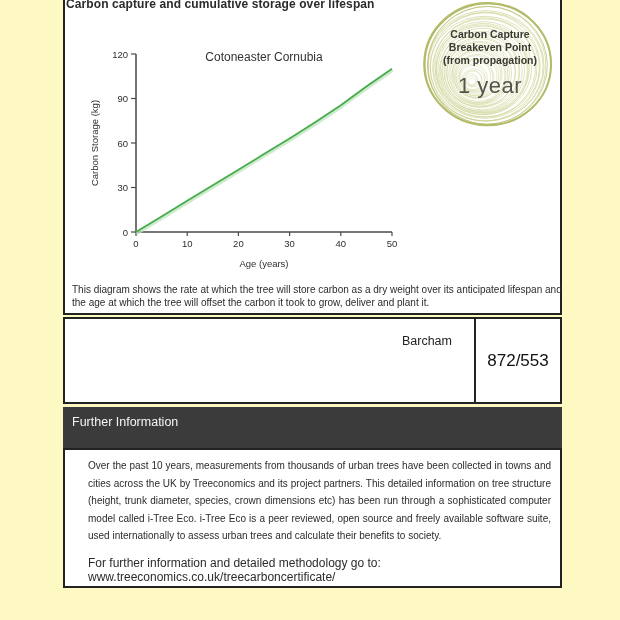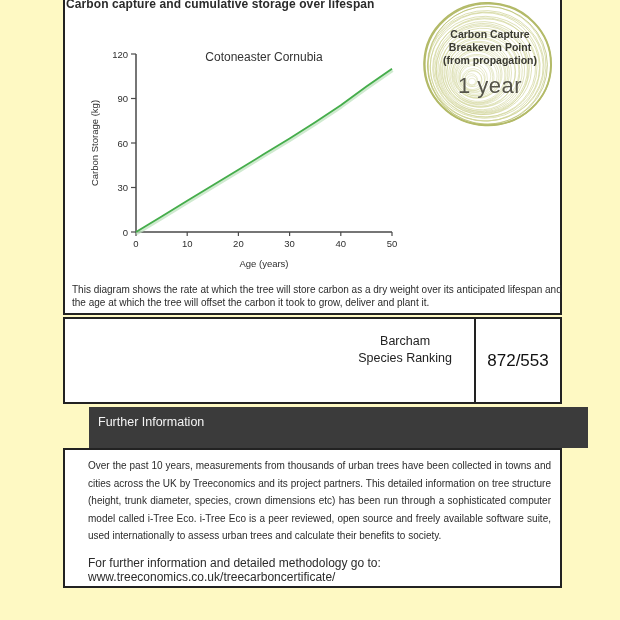--- a/index.html
+++ b/index.html
@@ -17,21 +17,21 @@
   .badge-text{position:absolute;left:0;top:26px;width:134px;text-align:center;}
   .badge-text .bt{font-size:10.5px;font-weight:bold;line-height:12.8px;color:#3a3a32;}
   .badge-value{font-size:22px;color:#55544a;margin-top:7px;letter-spacing:.5px;}
   .description{position:absolute;left:72px;top:283px;width:492px;font-size:10px;line-height:13px;color:#2b2b2b;}
   .box2{left:63px;top:317px;width:499px;height:87px;display:flex;}
   .rank-cell{flex:1;display:flex;justify-content:flex-end;padding:14px 22px 0 0;}
   .rank-label{text-align:center;font-size:12.5px;line-height:16.5px;color:#222;}
   .rank-value-cell{width:84px;border-left:2px solid #222;display:flex;align-items:center;justify-content:center;}
   .rank-value{font-size:17px;color:#111;}
   .dark-bar{position:absolute;left:63px;top:407px;width:499px;height:41px;box-sizing:border-box;
-    background:#3b3b3b;color:#f5f5f5;font-size:12.5px;padding:8px 0 0 9px;margin-left:26px;}
+    background:#3b3b3b;color:#f5f5f5;font-size:12.5px;padding:8px 0 0 9px;}
   .box4{left:63px;top:448px;width:499px;height:140px;padding:7px 9px 0 23px;}
   .info-para{margin:0;font-size:10px;line-height:17.6px;text-align:justify;color:#2b2b2b;}
   .info-link{margin:11px 0 0 0;font-size:12px;color:#2b2b2b;}
 </style>
 </head>
 <body>
 
 <div class="page">
 
   <div class="box box1"></div>
@@ -120,21 +120,20 @@
       <div class="badge-value">1 year</div>
     </div>
   </div>
 
   <div class="description">This diagram shows the rate at which the tree will store carbon as a dry weight over its anticipated lifespan and the age at which the tree will offset the carbon it took to grow, deliver and plant it.</div>
 
   <div class="box box2">
     <div class="rank-cell">
       <div class="rank-label">
         <div>Barcham</div>
-        <div>Species Ranking</div>
       </div>
     </div>
     <div class="rank-value-cell">
       <span class="rank-value">872/553</span>
     </div>
   </div>
 
   <div class="dark-bar">
     <span>Further Information</span>
   </div>

